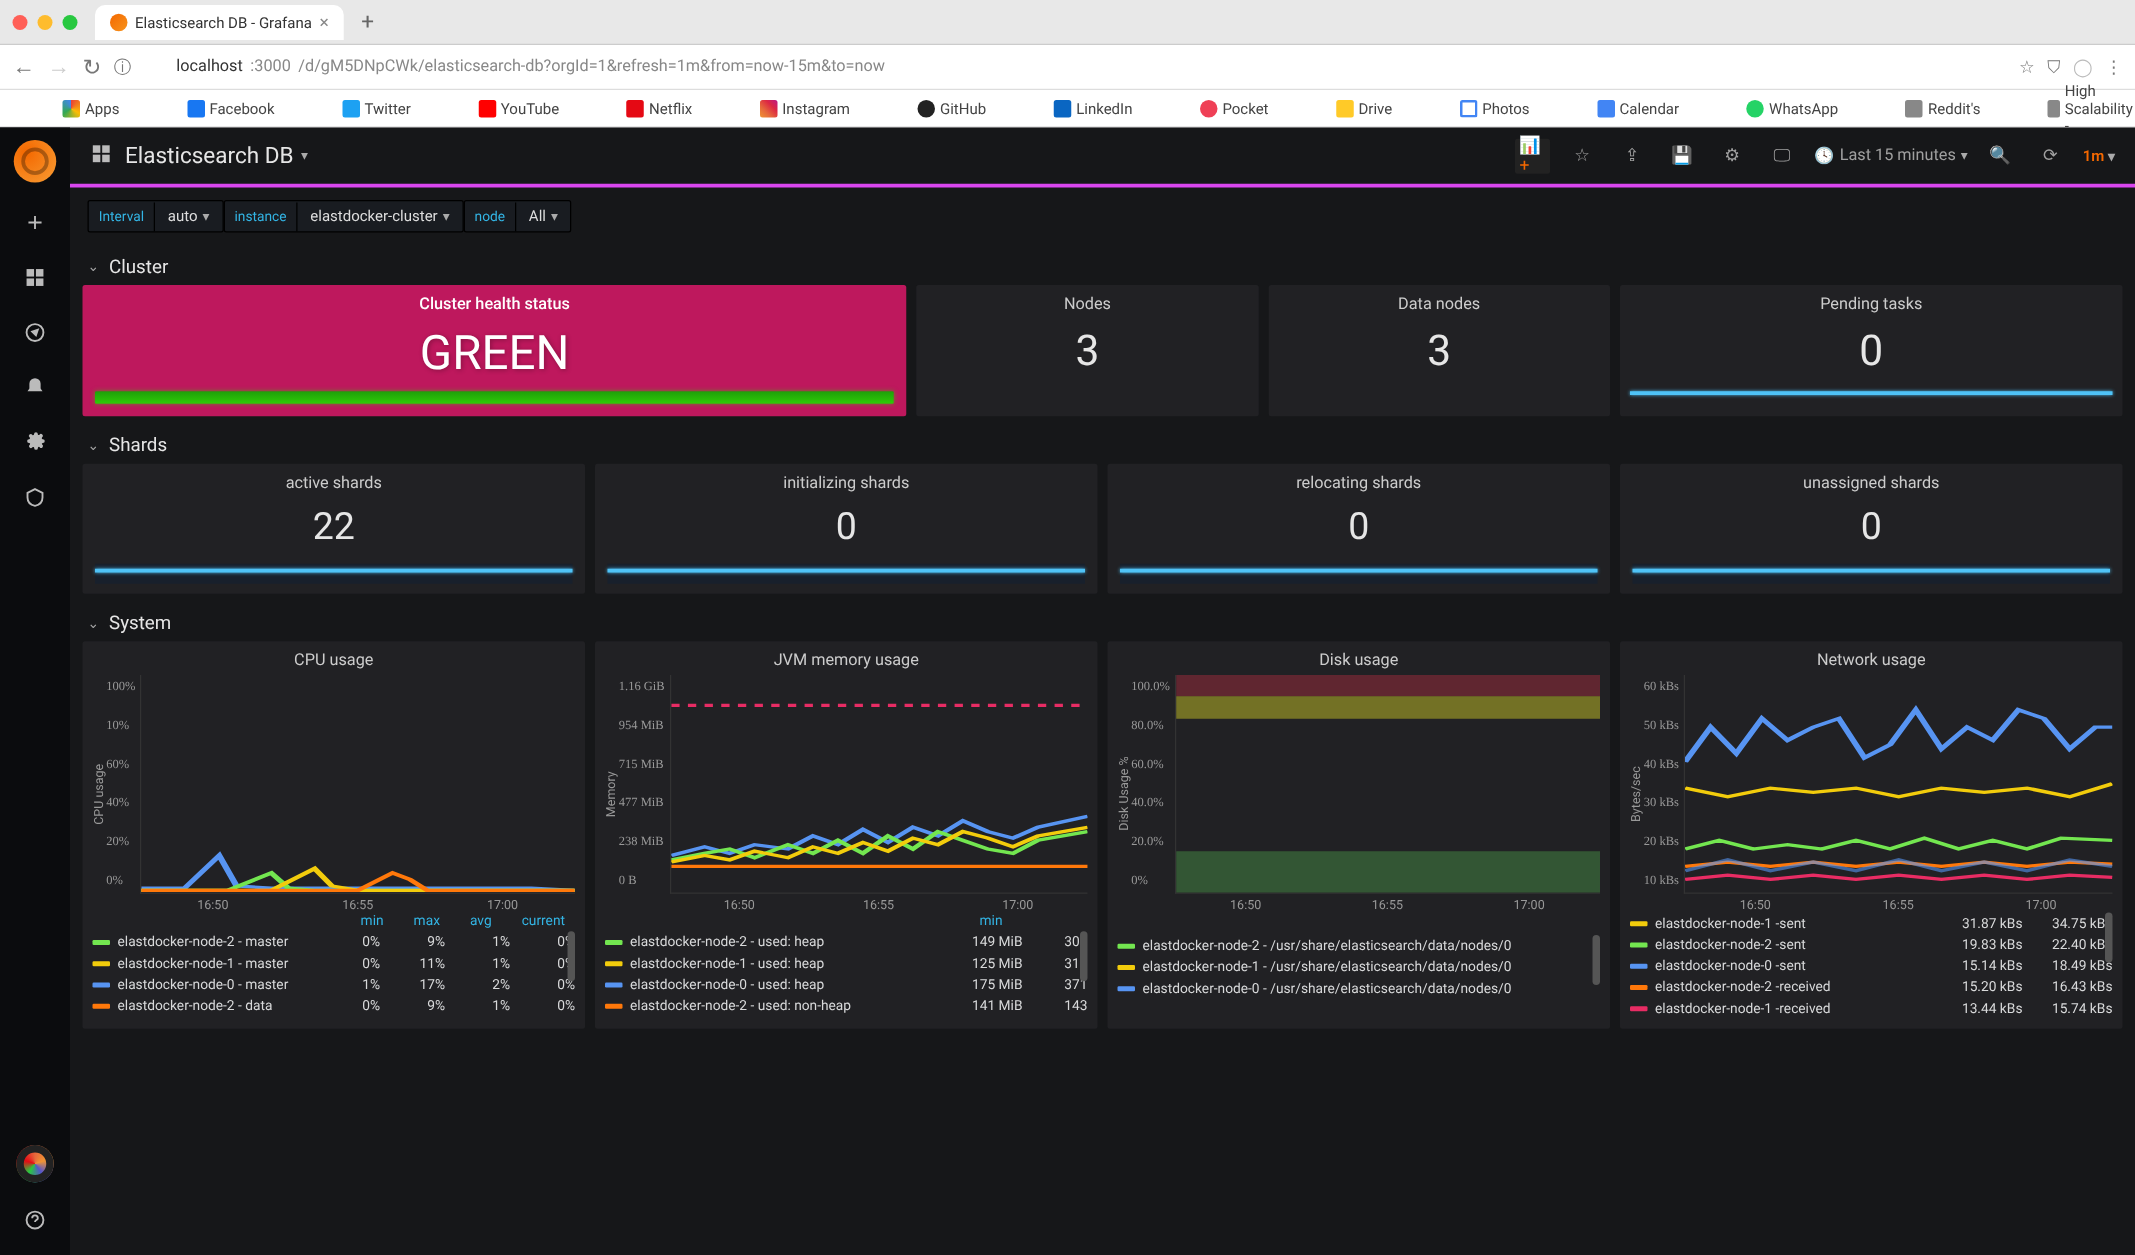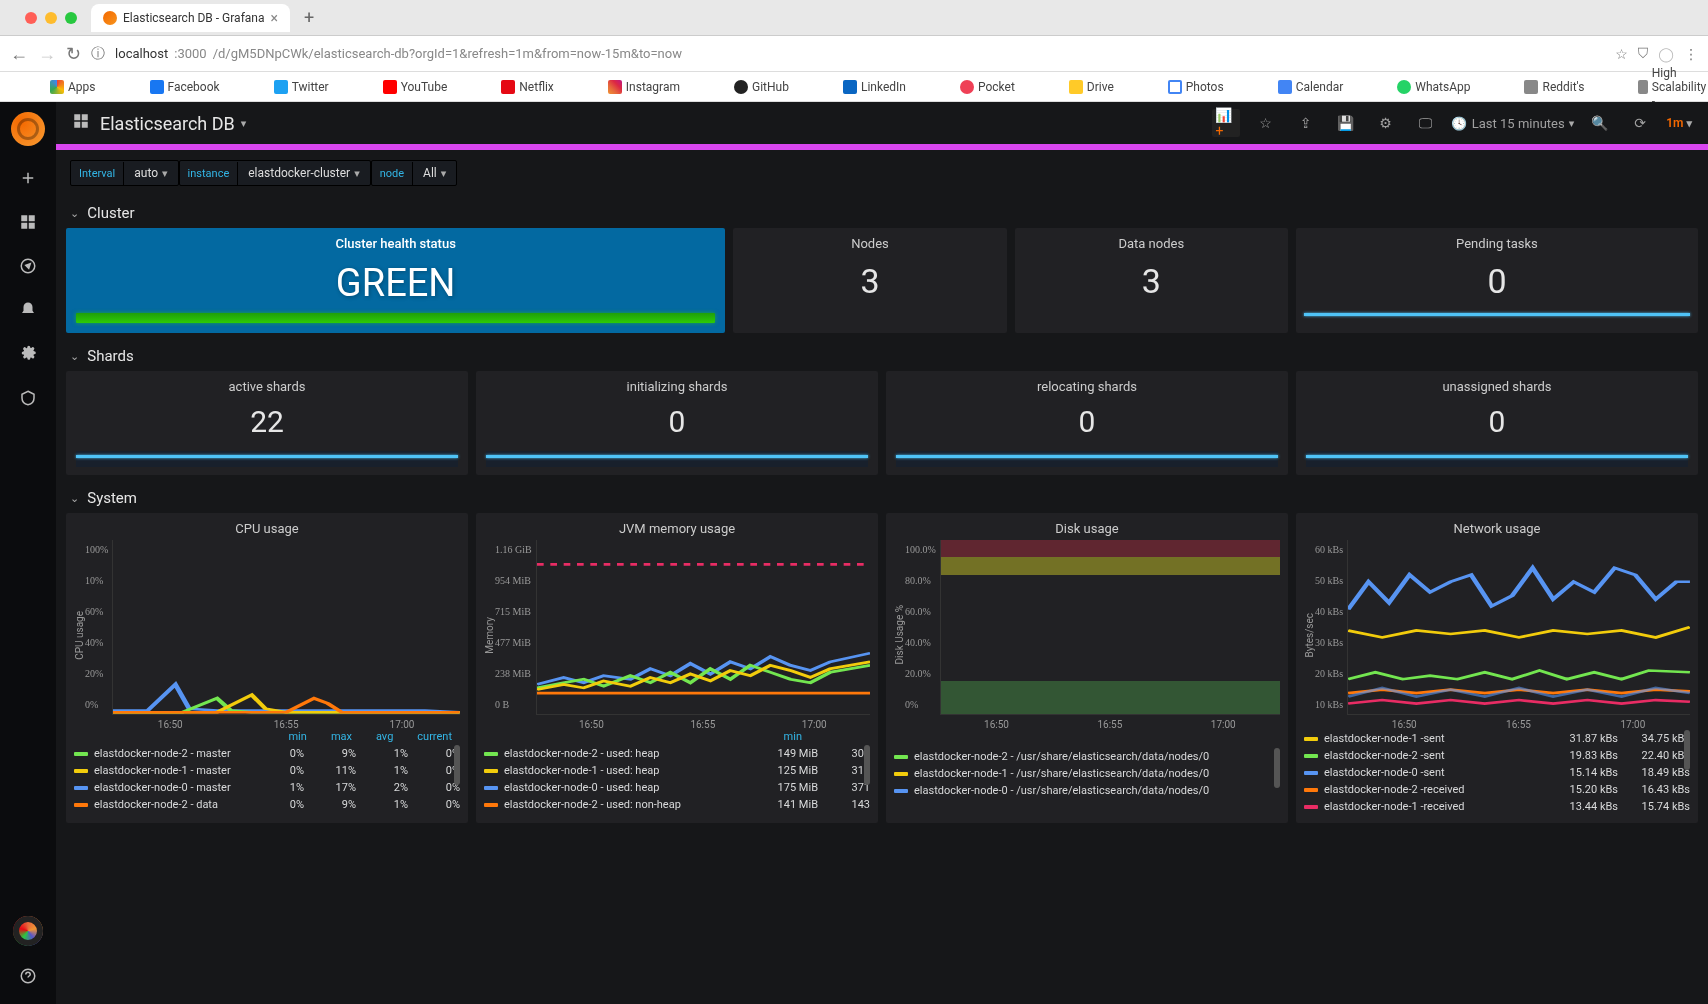--- a/index.html
+++ b/index.html
@@ -1,47 +1,47 @@
 <!DOCTYPE html>
 <html><head>
 <meta charset="utf-8">
 <style>
 * { margin: 0; padding: 0; box-sizing: border-box; }
 body { font-family: -apple-system, Roboto, 'Helvetica Neue', Arial, sans-serif; background: #161719; color: #d8d9da; font-size: 12px; overflow: hidden; }
 
 
 .browser-chrome { background: #fff; }
-.tab-bar { height: 36px; background: #e8e8e8; display: flex; align-items: center; padding: 0 19px; gap: 8px; border-bottom: 1px solid #ccc; }
+.tab-bar { height: 36px; background: #e8e8e8; display: flex; align-items: center; padding: 0 4px; gap: 8px; border-bottom: 1px solid #ccc; }
 .traffic-lights { display: flex; gap: 8px; padding: 0 6px; }
 .tl { width: 12px; height: 12px; border-radius: 50%; }
 .tl.r { background: #ff5f57; } .tl.y { background: #febc2e; } .tl.g { background: #28c840; }
 .browser-tab { display: flex; align-items: center; gap: 6px; background: #fff; padding: 6px 12px; border-radius: 8px 8px 0 0; font-size: 12px; color: #333; }
 .tab-favicon { width: 14px; height: 14px; background: linear-gradient(135deg, #f46800, #f7941d); border-radius: 50%; }
 .tab-close { color: #888; font-size: 14px; }
 .tab-plus { font-size: 18px; color: #666; padding: 0 6px; }
 .addr-bar { height: 36px; display: flex; align-items: center; gap: 10px; padding: 0 10px; background: #fff; border-bottom: 1px solid #ddd; }
 .nav-btn { color: #777; font-size: 18px; cursor: pointer; }
-.url-zone { flex: 1; display: flex; align-items: center; gap: 6px; font-size: 13px; color: #666; }
+.url-zone { flex: 1; display: flex; align-items: center; gap: 6px; font-size: 13px; color: #666; margin-left: 26px; }
 .url-host { color: #333; } .url-path { color: #888; }
 .bookmarks-bar { height: 30px; display: flex; align-items: center; gap: 14px; padding: 0 10px; background: #fff; border-bottom: 1px solid #ddd; font-size: 12px; color: #444; }
 .bm { display: flex; align-items: center; gap: 4px; cursor: pointer; margin-left: 40px; }
 .bm-icon { width: 14px; height: 14px; display: inline-block; border-radius: 2px; }
 .bg-fb { background:#1877f2; } .bg-tw { background:#1da1f2; } .bg-yt { background:#ff0000; } .bg-nf { background:#e50914; } .bg-ig { background:linear-gradient(45deg,#f09433,#e6683c,#dc2743,#bc1888);} .bg-gh { background:#222; border-radius:50%; } .bg-li { background:#0a66c2; } .bg-pk { background:#ef4056; border-radius:50%;} .bg-drv { background:#ffca28;} .bg-ph { background:#fff; box-shadow:inset 0 0 0 2px #4285f4;} .bg-cal { background:#4285f4;} .bg-wa { background:#25d366; border-radius:50%;} .bg-rd { background:#888;} .bg-hs { background:#888;}
 
 
 .app { display: flex; height: calc(100vh - 102px); background: #161719; }
 .sidebar { width: 56px; background: #0b0c0e; display: flex; flex-direction: column; align-items: center; padding-top: 10px; gap: 20px; }
 .side-ic { width: 24px; height: 24px; display: flex; align-items: center; justify-content: center; color: #888; cursor: pointer; }
 .side-ic.logo { width: 34px; height: 34px; border-radius: 50%; background: radial-gradient(circle at 30% 30%, #f46800, #f89d34); position: relative; }
 .side-ic.logo::after { content:""; position:absolute; inset:6px; border-radius:50%; border:3px solid rgba(0,0,0,0.3); }
 .sidebar-bottom { margin-top: auto; margin-bottom: 16px; display:flex; flex-direction:column; gap:18px; align-items:center; }
 .avatar { width: 30px; height: 30px; border-radius: 50%; background: conic-gradient(#e6683c, #f09433, #55c, #28c840, #e50914, #e6683c); box-shadow: inset 0 0 0 6px #222; }
 
 .main { flex: 1; display: flex; flex-direction: column; overflow-y: auto; }
-.top-toolbar { height: 48px; display: flex; align-items: center; padding: 0 16px; gap: 10px; border-bottom: 6px solid #d946ef; }
+.top-toolbar { height: 48px; display: flex; align-items: center; padding: 0 16px; gap: 10px; border-bottom: 3px solid #d946ef; }
 .dash-icon { color: #a0a0a0; font-size: 16px; }
 .dash-title { font-size: 18px; color: #e6e6e6; display: flex; align-items: center; gap: 6px; }
 .tb-actions { margin-left: auto; display: flex; align-items: center; gap: 12px; color: #a0a0a0; }
 .tb-btn { width: 28px; height: 28px; display:flex; align-items:center; justify-content:center; cursor:pointer; font-size:14px; }
 .addpanel { background:#222; padding:2px 4px; border-radius:2px; color:#f46800; }
 .time-picker { display:flex; align-items:center; gap:4px; font-size:13px; cursor:pointer; }
 .refresh-val { color:#f46800; font-weight:600; }
 
 .vars-row { display:flex; padding: 10px 14px; }
 .var-chip { display:flex; align-items:center; background:#191c21; border:1px solid #000; border-radius:2px; }
@@ -50,21 +50,21 @@
 
 .section-title { display:flex; align-items:center; gap:8px; font-size:15px; color:#e6e6e6; padding: 8px 14px 6px; cursor:pointer;}
 .chev { font-size:11px; color:#aaa; }
 
 .panel-row { display:flex; gap:8px; padding:0 10px 6px; }
 .panel { background:#212124; border-radius:2px; display:flex; flex-direction:column; padding:8px; position:relative; }
 .panel-title { text-align:center; font-size:13px; color:#ccc; margin-bottom:4px; }
 
 
 .stat-big { text-align:center; font-size:34px; font-weight:400; color:#e6e6e6; padding:6px 0 8px; }
-.health-green { background:#0369a1; }
+.health-green { background:#be185d; }
 .health-green .panel-title { color:#fff; font-weight:500; }
 .health-green .stat-big { color:#fff; font-size:38px; font-weight:400; text-shadow:1px 1px 4px rgba(0,0,0,0.3); }
 .gauge-bar { height:10px; border-radius:1px; margin:0 2px 2px; }
 .gauge-green { background: linear-gradient(#1f9f0a, #2ecc06); box-shadow: 0 0 4px rgba(46,204,6,0.6); }
 .gauge-blue { height:3px; background:#4fc3f7; box-shadow:0 0 3px #4fc3f7; margin-top:4px; }
 .gauge-dk { height:16px; background:#18202c; margin:4px 2px 0; position:relative; }
 .gauge-dk .gauge-blue { position:absolute; top:0; left:0; right:0; }
 
 
 .shards-panel .stat-big { font-size:30px; }

